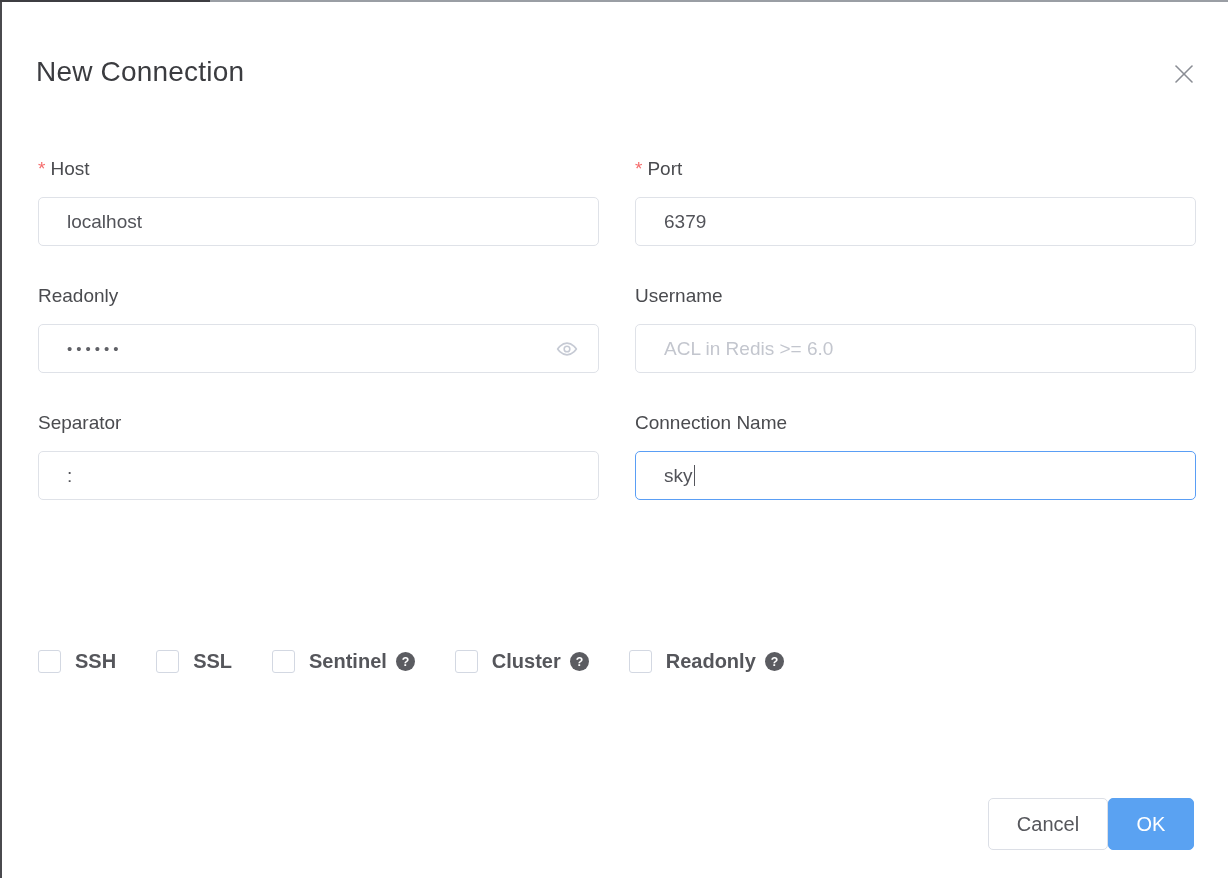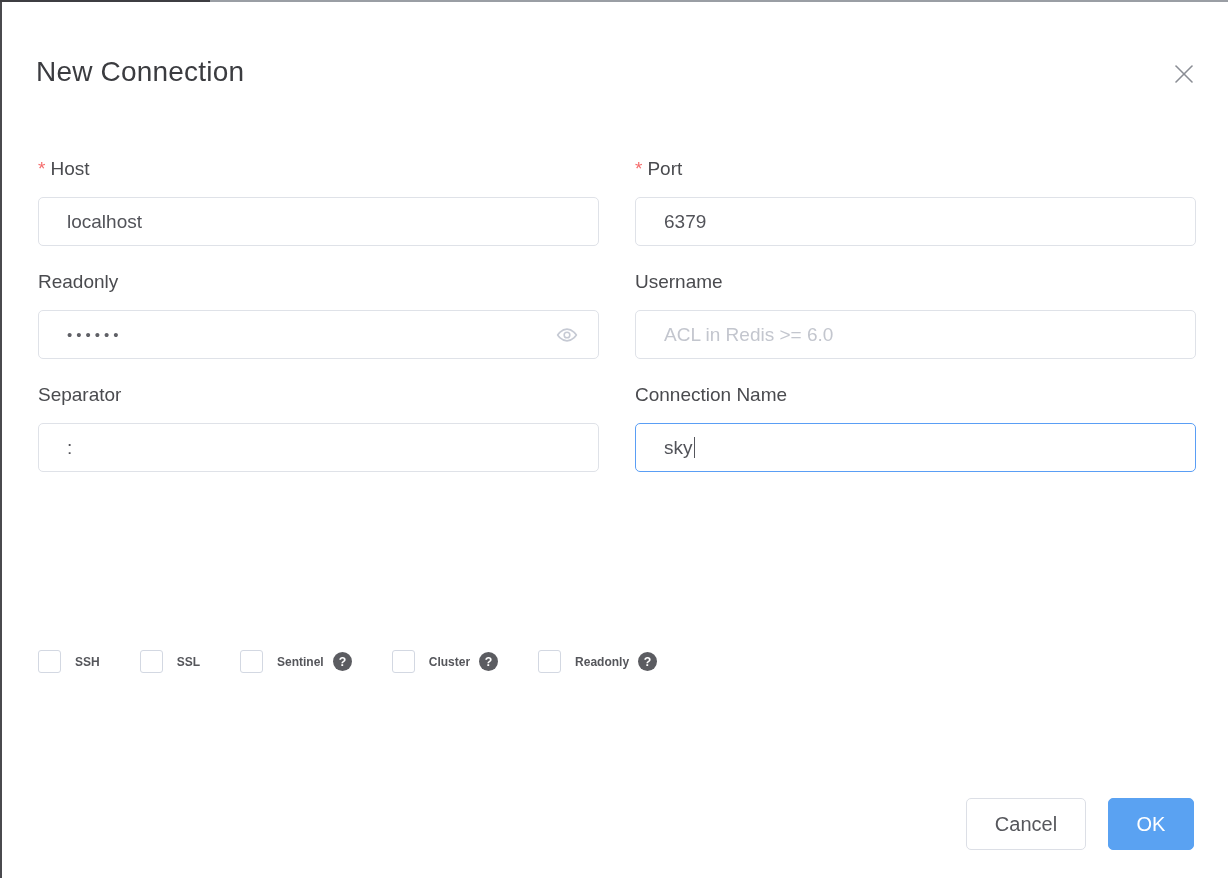--- a/index.html
+++ b/index.html
@@ -66,21 +66,21 @@
 
   .form-grid {
     position: absolute;
     left: 36px;
     top: 155px;
     width: 1158px;
   }
   .form-row {
     display: flex;
     gap: 36px;
-    margin-bottom: 24px;
+    margin-bottom: 38px;
   }
   .form-field {
     width: 561px;
     box-sizing: border-box;
   }
   .field-label {
     font-size: 19px;
     color: #4a4b4f;
     margin-bottom: 16px;
     line-height: 24px;
@@ -160,21 +160,21 @@
     width: 23px;
     height: 23px;
     box-sizing: border-box;
     border: 1px solid #d3d8e2;
     border-radius: 3px;
     background: #ffffff;
     flex: none;
   }
   .checkbox-label {
     margin-left: 14px;
-    font-size: 12px;
+    font-size: 20px;
     font-weight: bold;
     color: #55565b;
     white-space: nowrap;
   }
   .help-icon {
     margin-left: 9px;
     width: 19px;
     height: 19px;
     flex: none;
     display: flex;
@@ -182,21 +182,20 @@
     justify-content: center;
     cursor: pointer;
   }
 
   .dialog-footer {
     position: absolute;
     right: 34px;
     bottom: 28px;
     display: flex;
     align-items: center;
-    gap: 22px;
     justify-content: flex-end;
   }
   .btn {
     box-sizing: border-box;
     height: 52px;
     border-radius: 5px;
     font-size: 20px;
     display: flex;
     align-items: center;
     justify-content: center;

